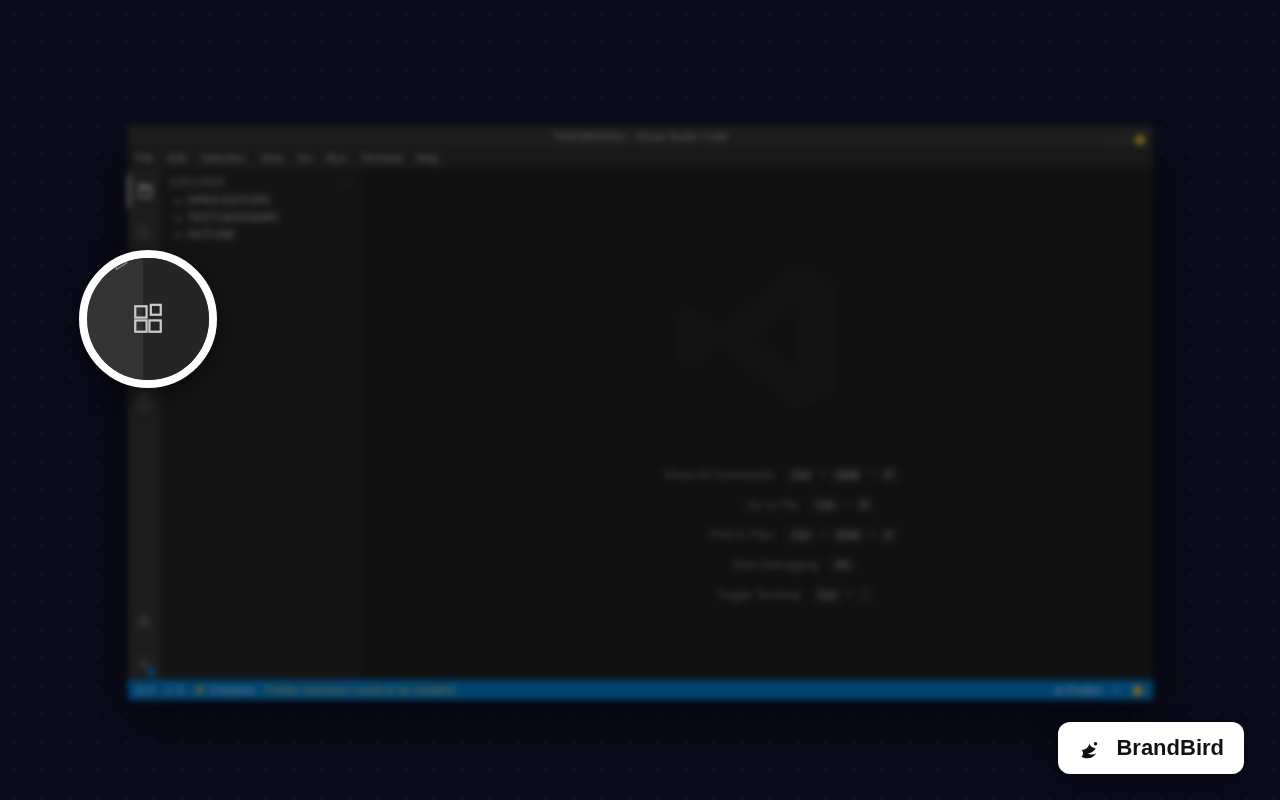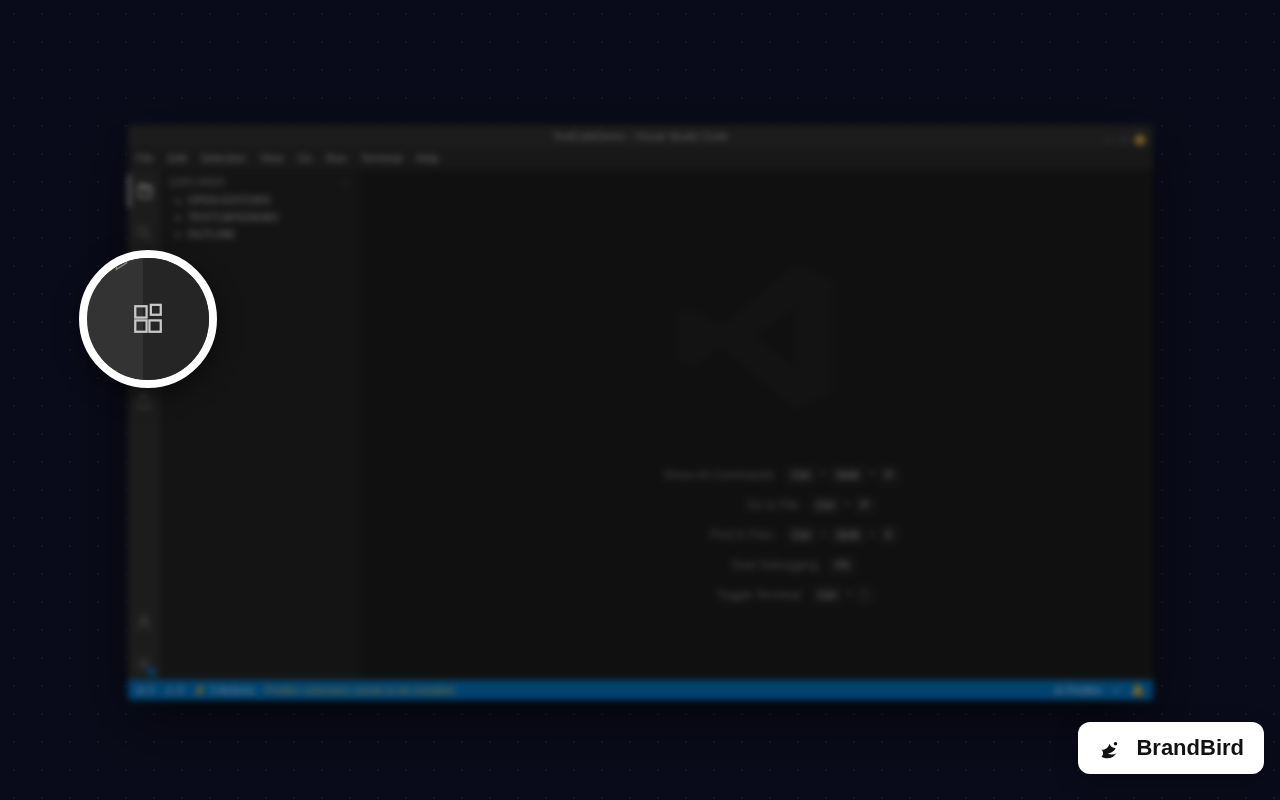--- a/index.html
+++ b/index.html
@@ -177,21 +177,21 @@
     width:22px; height:22px; z-index:2; opacity:.7;
   }
   .spotlight .peek-tab {
     position:absolute; bottom:-10px; left:14px;
     width:22px; height:22px; z-index:2; opacity:.4;
   }
 
   
   .brandbird {
     position: absolute;
-    right: 16px; bottom: 26px;
+    right: 36px; bottom: 26px;
     background: #fff;
     color: #111;
     font-weight: 700;
     font-size: 22px;
     padding: 12px 20px;
     border-radius: 12px;
     display: flex; align-items: center; gap: 10px;
     box-shadow: 0 8px 24px rgba(0,0,0,.3);
     z-index: 6;
   }

